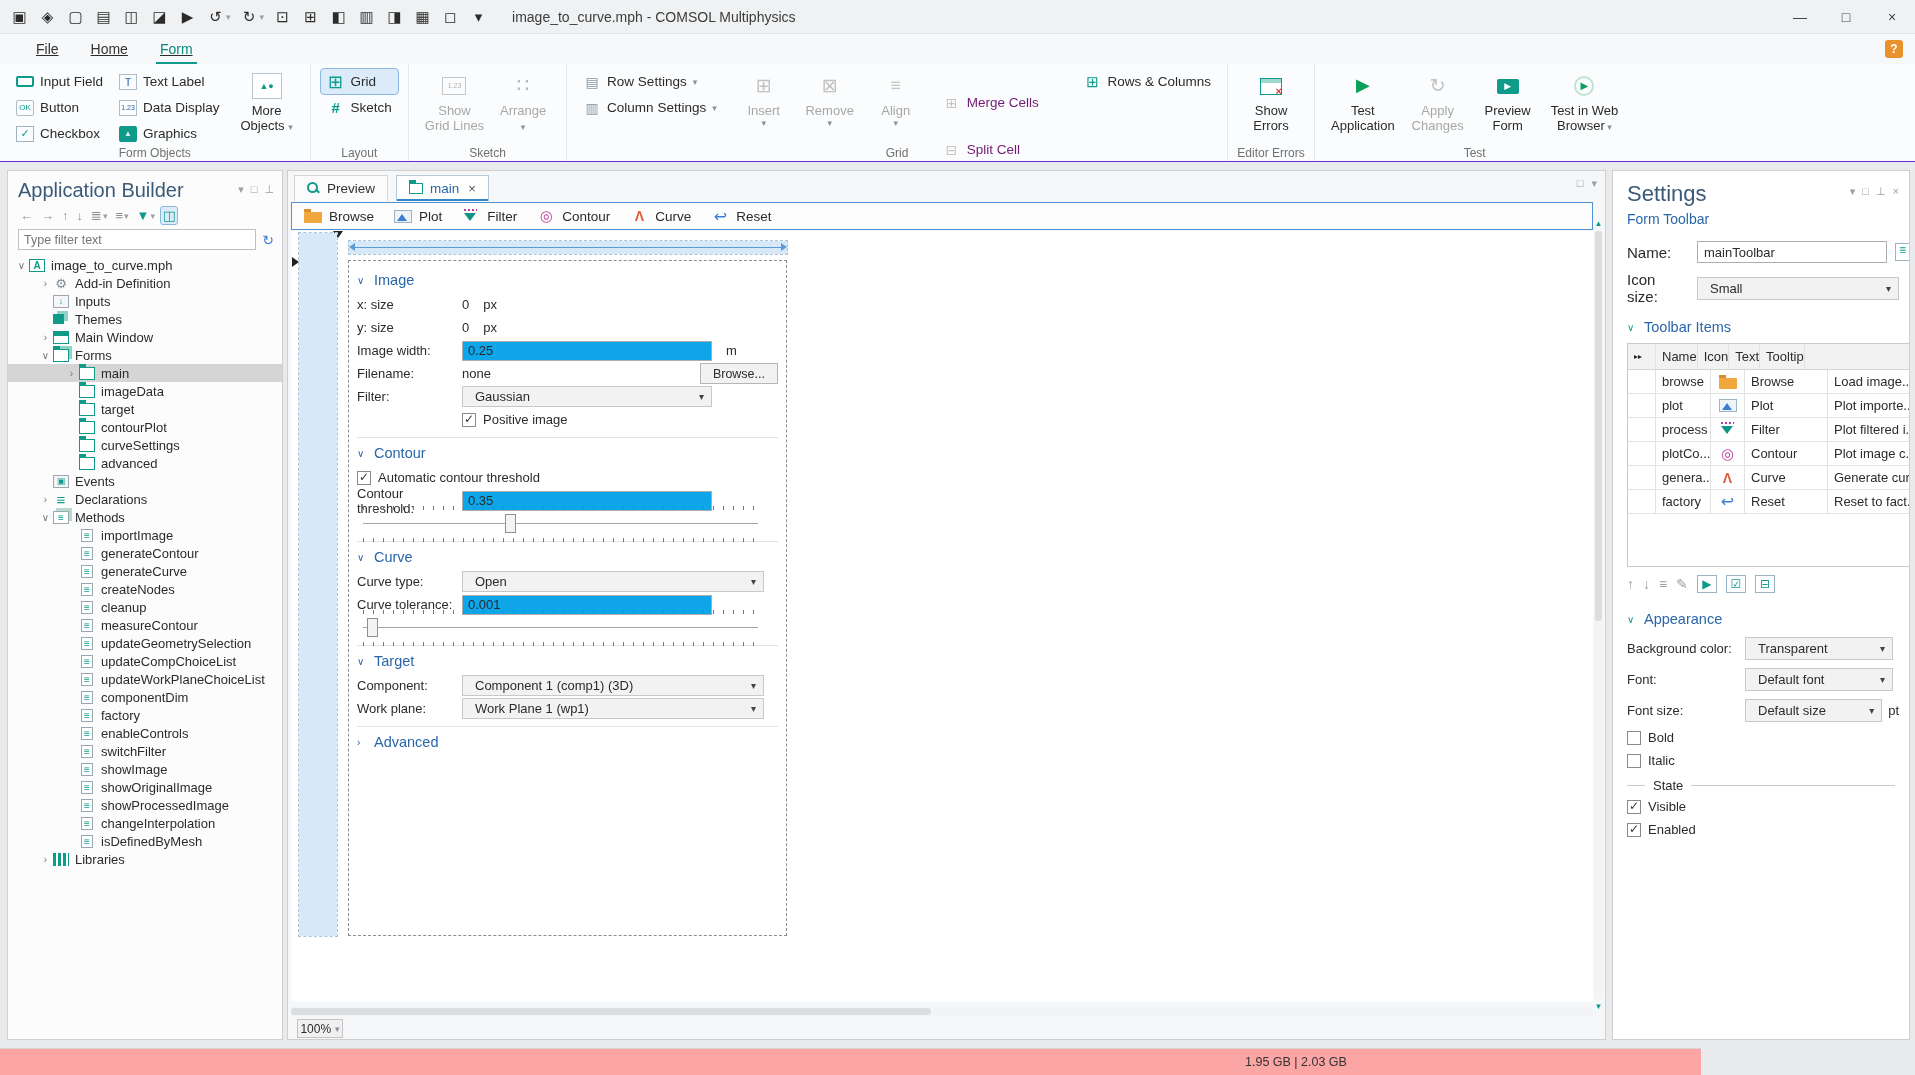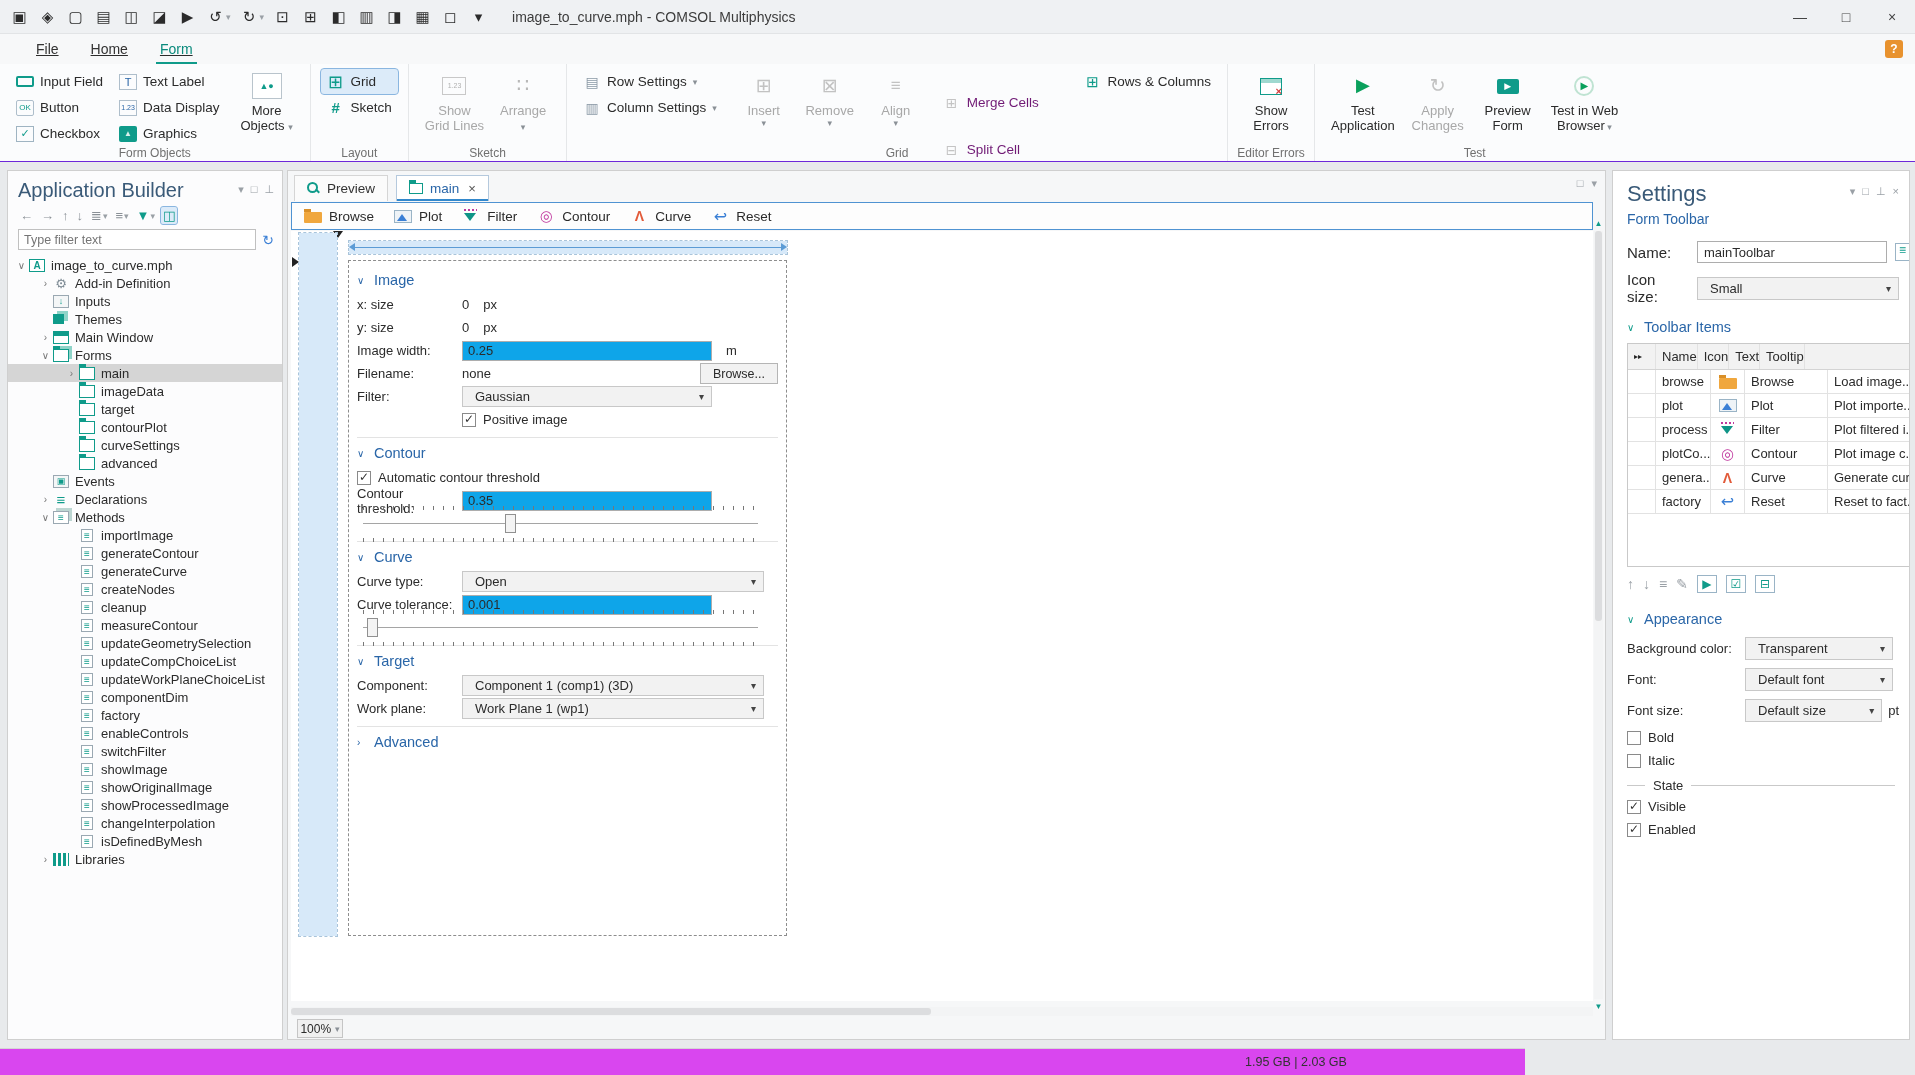--- a/index.html
+++ b/index.html
@@ -218,21 +218,21 @@
   .ap-label{width:112px;flex:none;font-size:13px;}
   .ap-combo{width:170px;height:23px;background:#f2f2f2;border:1px solid #c8c8c8;display:flex;align-items:center;padding-left:12px;position:relative;font-size:13px;}
   .ap-combo::after{content:"▾";position:absolute;right:7px;font-size:10px;color:#444;}
   .ap-unit{font-size:13px;}
   .checkrow{display:flex;align-items:center;padding:4px 14px;font-size:13px;}
   .st-divider{display:flex;align-items:center;gap:8px;padding:6px 14px 2px 14px;color:#2b2b2b;font-size:13px;}
   .st-divider::before{content:"";width:18px;border-top:1px solid #c9c9c9;}
   .st-divider::after{content:"";flex:1;border-top:1px solid #c9c9c9;}
 
   
-  .statusbar{position:absolute;left:0;bottom:0;width:1525px;height:27px;background:#d946ef;border-top:1px solid #d5d5d5;display:flex;align-items:center;margin-top:18px;}
+  .statusbar{position:absolute;left:0;bottom:0;width:1701px;height:27px;background:#fca5a5;border-top:1px solid #d5d5d5;display:flex;align-items:center;margin-top:18px;}
   .mem{position:absolute;left:1245px;font-size:12.5px;color:#333;}
 </style>
 </head>
 <body>
 
 <div class="titlebar">
   <div class="qat">
 
       <span class="qitem">
         <span class="qicon" data-tone="blue">▣</span>

